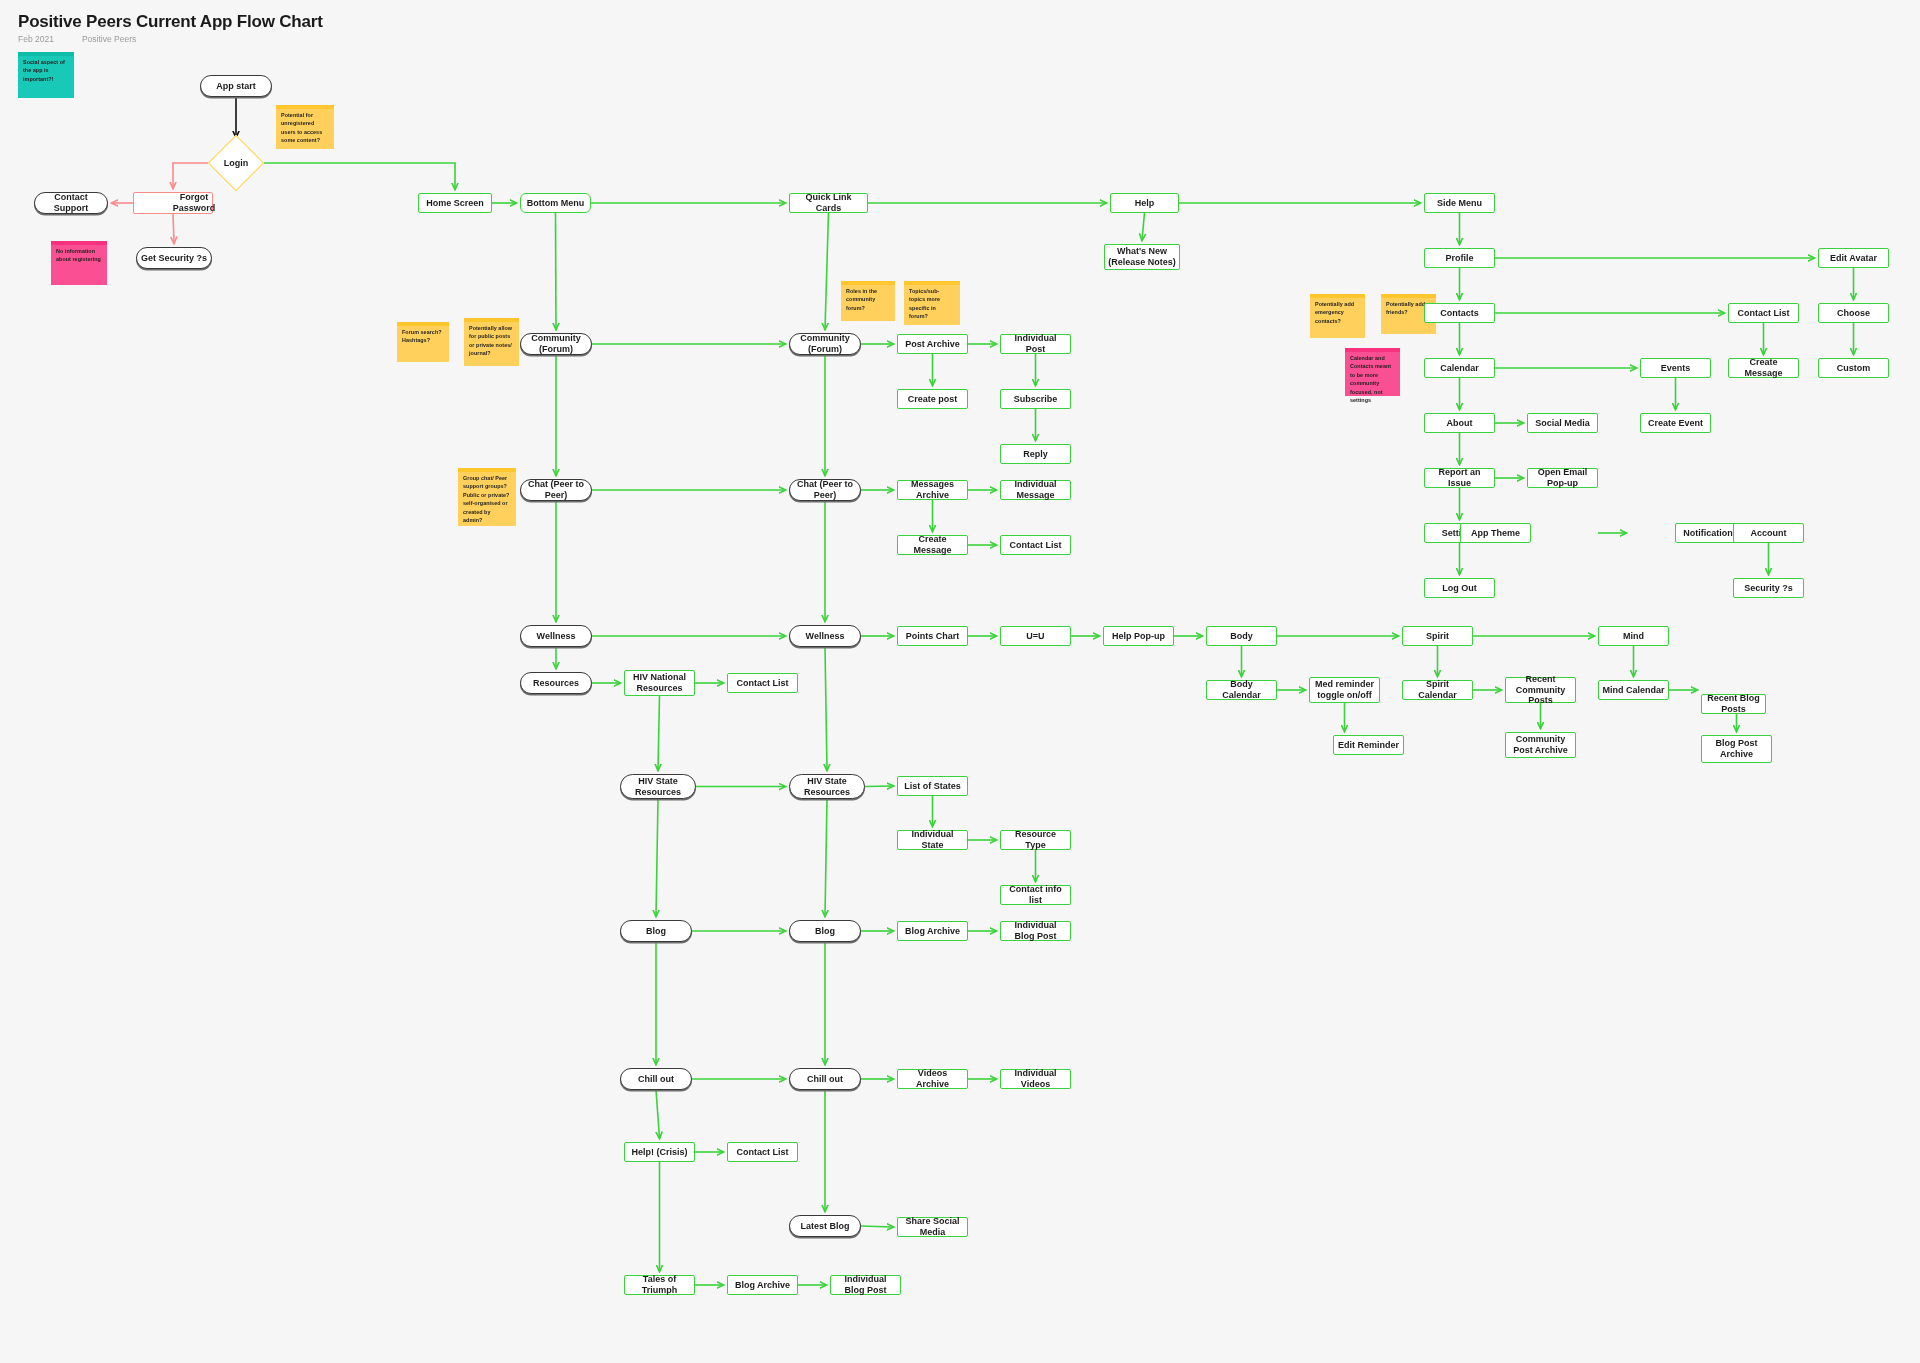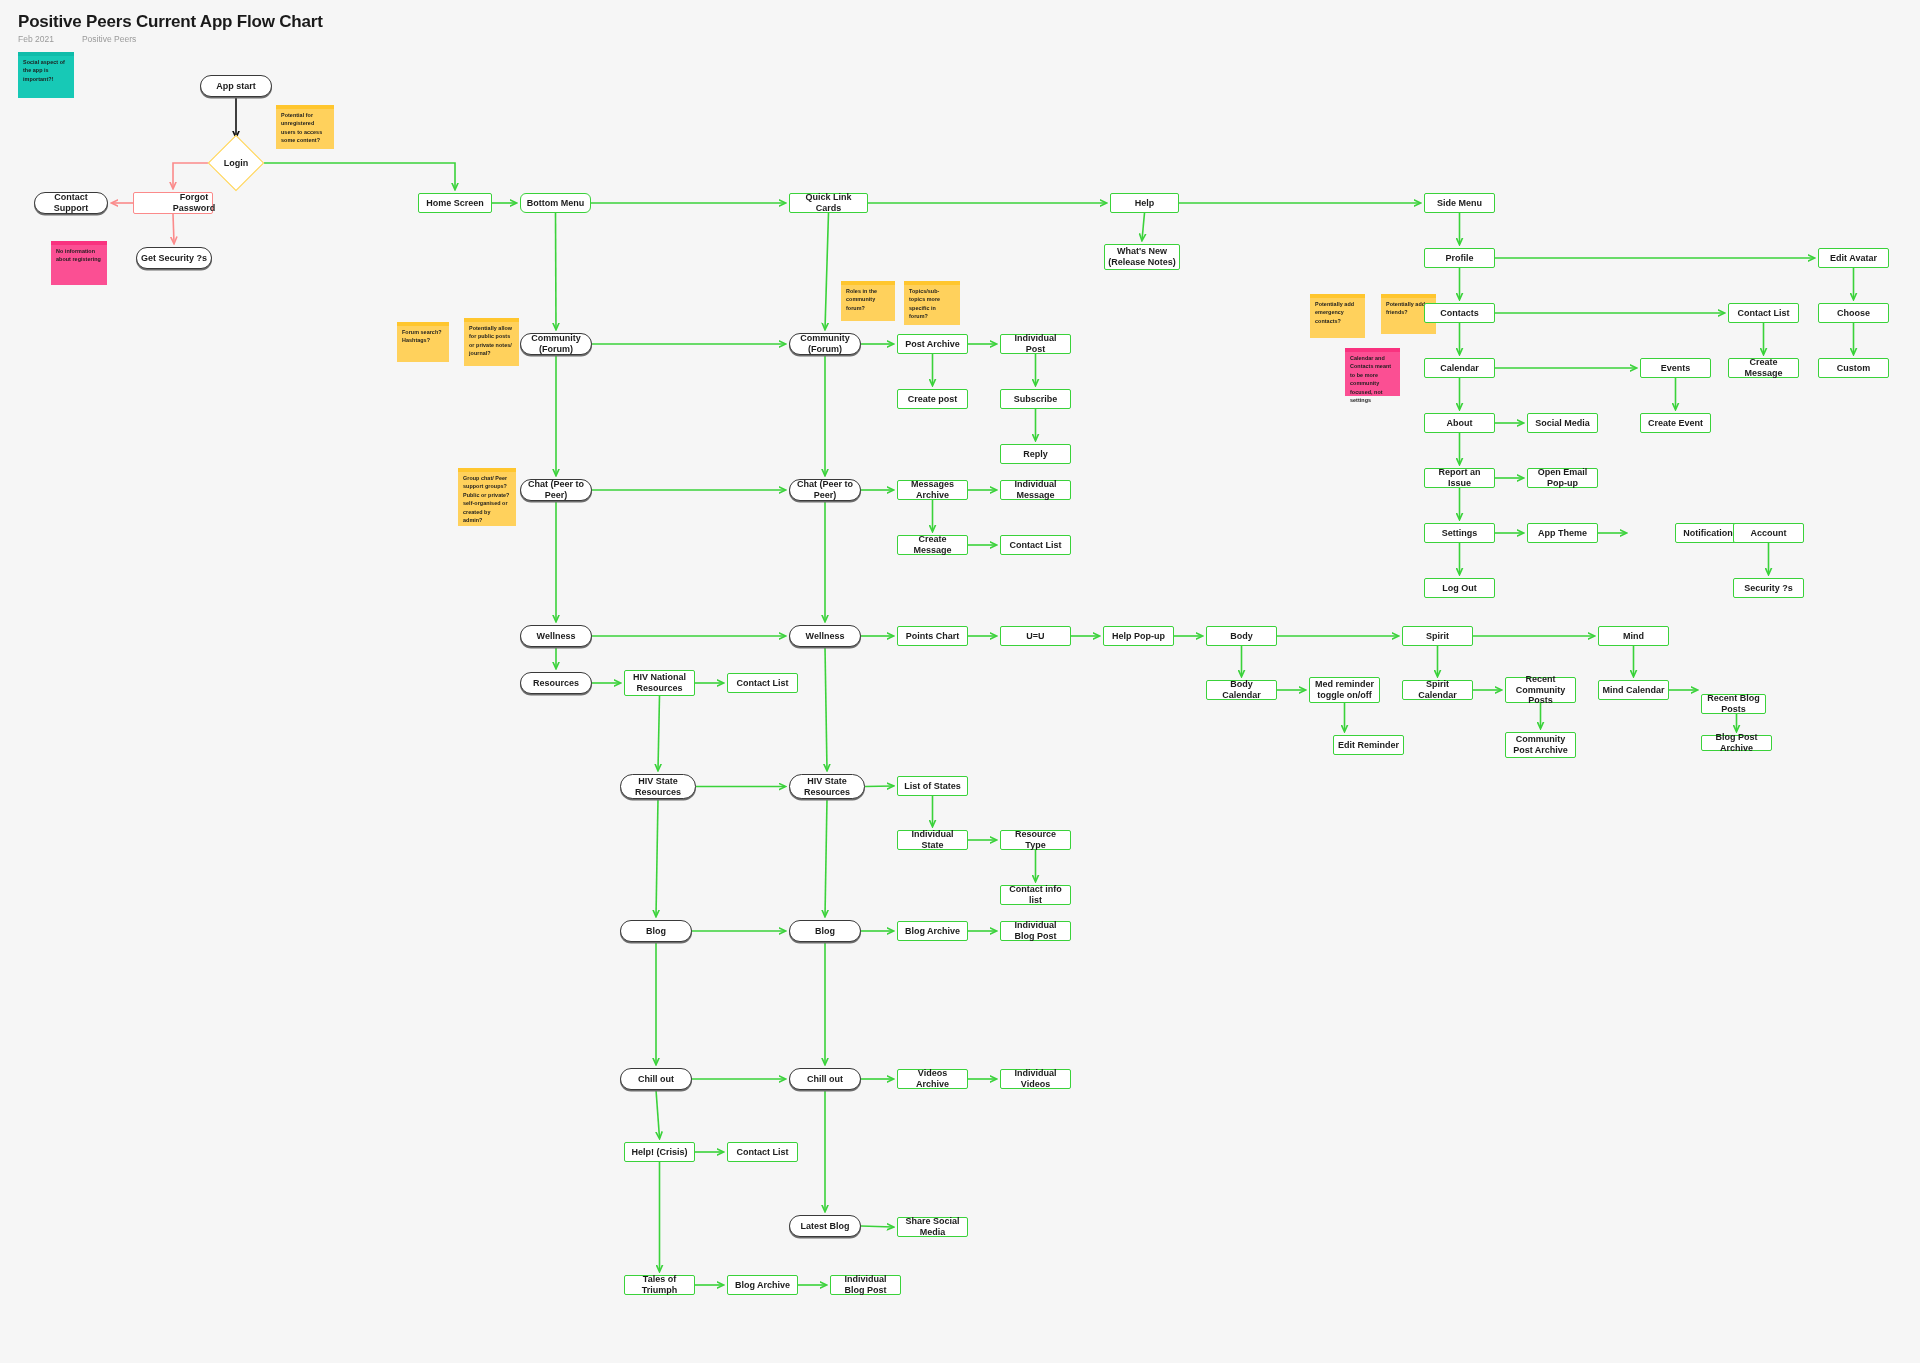--- a/index.html
+++ b/index.html
@@ -255,21 +255,21 @@
       </div>
       <div class="node" style="left: 1424px; top: 468px; width: 71px; height: 20px;">
         <span class="lbl">Report an Issue</span>
       </div>
       <div class="node" style="left: 1527px; top: 468px; width: 71px; height: 20px;">
         <span class="lbl">Open Email Pop-up</span>
       </div>
       <div class="node" style="left: 1424px; top: 523px; width: 71px; height: 20px;">
         <span class="lbl">Settings</span>
       </div>
-      <div class="node" style="left: 1527px; top: 523px; width: 71px; height: 20px;">
+      <div class="node" style="left: 1460px; top: 523px; width: 71px; height: 20px;">
         <span class="lbl">App Theme</span>
       </div>
       <div class="node" style="left: 1630px; top: 523px; width: 71px; height: 20px; margin-left: 45px;">
         <span class="lbl">Notifications</span>
       </div>
       <div class="node" style="left: 1733px; top: 523px; width: 71px; height: 20px;">
         <span class="lbl">Account</span>
       </div>
       <div class="node" style="left: 1424px; top: 578px; width: 71px; height: 20px;">
         <span class="lbl">Log Out</span>
@@ -357,21 +357,21 @@
       </div>
       <div class="node" style="left: 1505px; top: 732px; width: 71px; height: 26px;">
         <span class="lbl">Community Post Archive</span>
       </div>
       <div class="node" style="left: 1598px; top: 680px; width: 71px; height: 20px;">
         <span class="lbl">Mind Calendar</span>
       </div>
       <div class="node" style="left: 1701px; top: 680px; width: 65px; height: 20px; margin-top: 14px;">
         <span class="lbl">Recent Blog Posts</span>
       </div>
-      <div class="node" style="left: 1701px; top: 735px; width: 71px; height: 16px;">
+      <div class="node" style="left: 1701px; top: 735px; width: 71px; height: 28px;">
         <span class="lbl">Blog Post Archive</span>
       </div>
       <div class="node rounded" style="left: 520px; top: 672px; width: 72px; height: 22px;">
         <span class="lbl">Resources</span>
       </div>
       <div class="node" style="left: 624px; top: 670px; width: 71px; height: 26px;">
         <span class="lbl">HIV National Resources</span>
       </div>
       <div class="node" style="left: 727px; top: 673px; width: 71px; height: 20px;">
         <span class="lbl">Contact List</span>

